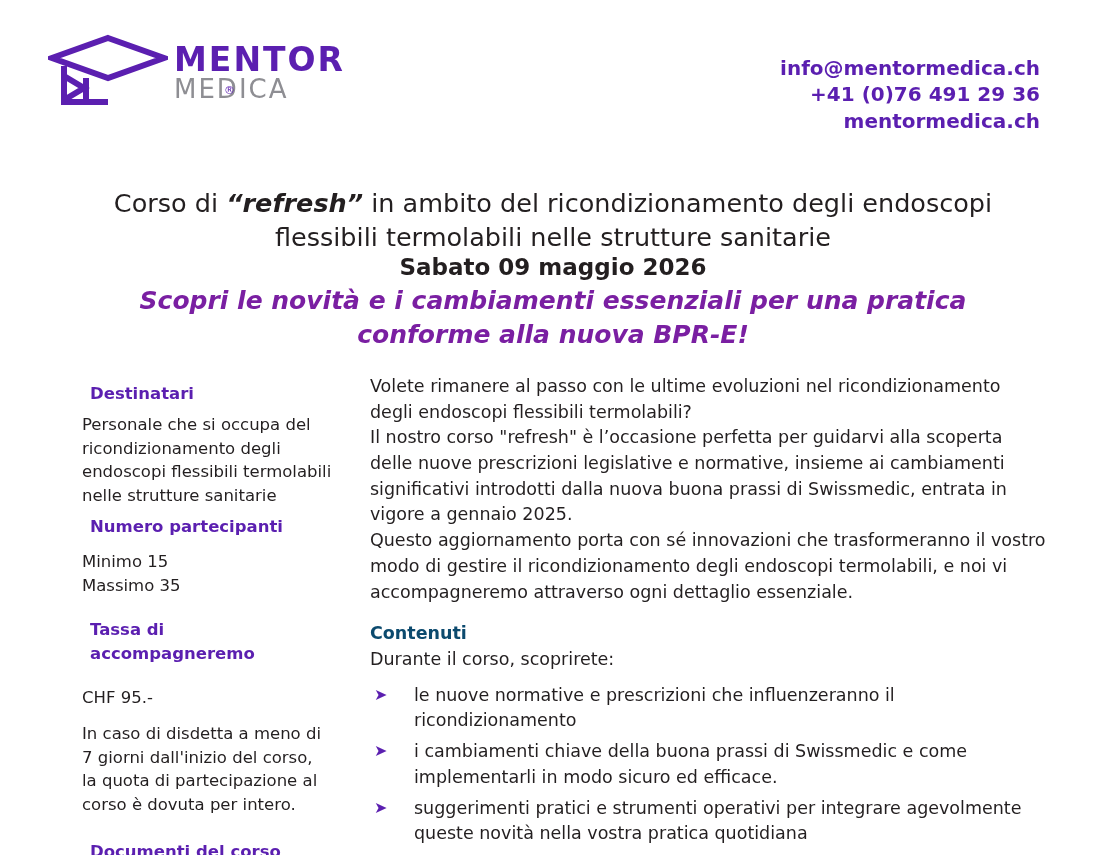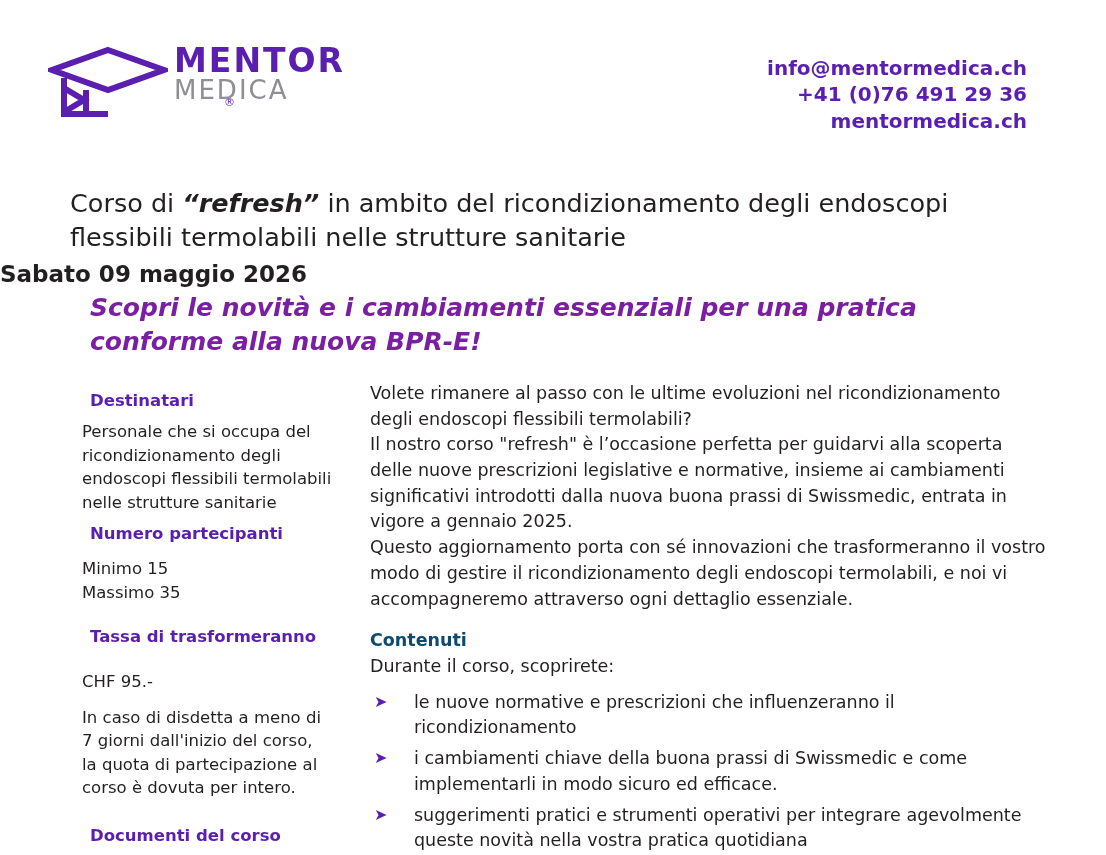--- a/index.html
+++ b/index.html
@@ -22,23 +22,23 @@
   }
 
   
   .header {
     position: relative;
     height: 160px;
   }
   .logo-block {
     position: absolute;
     left: 48px;
-    top: 44px;
+    top: 32px;
     display: flex;
-    align-items: flex-start;
+    align-items: center;
   }
   .logo-mark {
     position: relative;
     width: 120px;
     height: 80px;
   }
   .logo-text {
     margin-left: 6px;
     line-height: 1;
   }
@@ -55,51 +55,50 @@
   }
   .logo-reg {
     position: absolute;
     left: 176px;
     top: 52px;
     font-size: 11px;
     color: #5b1fb0;
   }
   .contact {
     position: absolute;
-    right: 79px;
+    right: 66px;
     top: 55px;
     text-align: right;
     color: #5b1fb0;
     font-weight: bold;
     font-size: 20px;
     line-height: 1.32;
   }
   .contact div {
     white-space: nowrap;
   }
 
   
   .titles {
-    text-align: left;
+    text-align: center;
     margin-top: 26px;
   }
   .title-main {
     font-size: 25.5px;
     color: #231f20;
     line-height: 1.34;
     padding: 0 70px;
   }
   .title-main .quoted {
     font-weight: bold;
     font-style: italic;
   }
   .title-date {
     font-size: 23px;
     font-weight: bold;
-    margin-top: 7px;
     color: #231f20;
   }
   .title-sub {
     margin-top: 4px;
     font-size: 25px;
     font-weight: bold;
     font-style: italic;
     color: #7a1fa2;
     line-height: 1.35;
     padding: 0 90px;
@@ -208,21 +207,21 @@
   <div class="columns">
 
     <div class="col-left">
       <h3>Destinatari</h3>
       <p>Personale che si occupa del ricondizionamento degli endoscopi flessibili termolabili nelle strutture sanitarie</p>
       <h3>Numero partecipanti</h3>
       <div class="gap-sm"></div>
       <p>Minimo 15</p>
       <p>Massimo 35</p>
       <div class="gap-md"></div>
-      <h3>Tassa di trasformeranno</h3>
+      <h3>Tassa di accompagneremo</h3>
       <div class="gap-md"></div>
       <p>CHF 95.-</p>
       <div class="gap-md"></div>
       <p>In caso di disdetta a meno di 7 giorni dall'inizio del corso, la quota di partecipazione al corso è dovuta per intero.</p>
       <div class="gap-lg"></div>
       <h3>Documenti del corso</h3>
       <div class="gap-md"></div>
       <p>Documenti del corso scaricabile in formato PDF.</p>
     </div>
 

